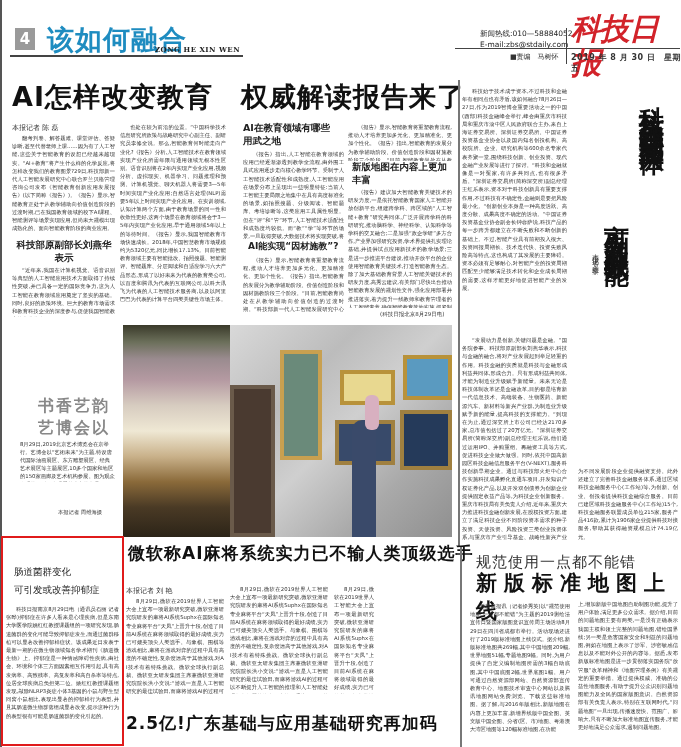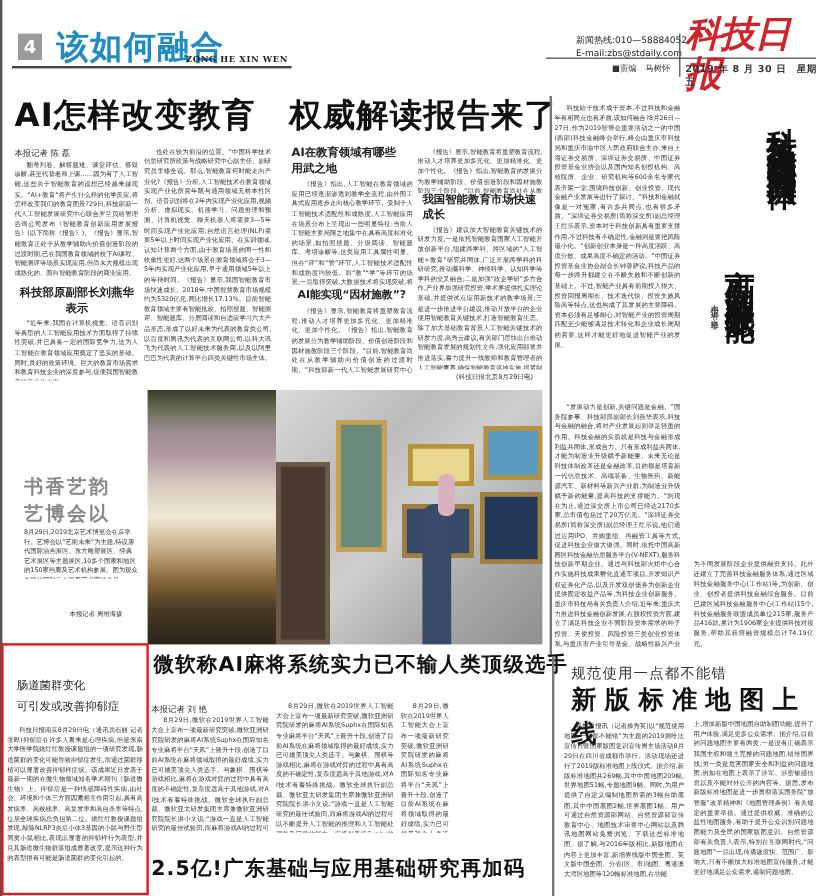--- a/index.html
+++ b/index.html
@@ -22,24 +22,24 @@
 .byline{font-size:7px;color:#333}
 .text{font-size:5.3px;line-height:8.2px;color:#333;text-align:justify;overflow:hidden;word-break:break-all}
 .subhead{font-size:9.5px;font-weight:bold;color:#222;line-height:13px}
 .vtitle{writing-mode:vertical-rl;font-weight:bold;color:#111;font-size:25px;letter-spacing:4px;line-height:30px}
 .vbyline{writing-mode:vertical-rl;font-size:7px;color:#333;letter-spacing:2px}
 .photo{overflow:hidden}
 .photo-painting{background:linear-gradient(180deg,#3a3a2a 0%,#6b6f5a 8%,#9a8b8f 16%,#b59aa2 26%,#d7ccc0 38%,#efe8d4 50%,#c9b18a 62%,#8a6a3a 74%,#4a3a25 86%,#2c2418 100%)}
 .photo-gallery{background:linear-gradient(135deg,#d9d9d9 0%,#bcbcbc 30%,#cfcfcf 50%,#a9a9a9 75%,#8f8f8f 100%)}
 .frame{position:absolute;border:4px solid #b8923a}
 .red-box{left:1px;top:536px;width:123px;height:210px;border:2px solid #e01b1b}
-.feature-title{font-size:16px;font-weight:bold;color:#888;letter-spacing:2px;line-height:22px;text-align:left}
+.feature-title{font-size:16px;font-weight:bold;color:#888;letter-spacing:2px;line-height:22px;text-align:right}
 .caption{font-size:5.3px;line-height:8px;color:#333}
 .h-mid{font-size:17px;font-weight:bold;color:#111;letter-spacing:1px}
-.kicker{font-size:12px;color:#333;font-family:"DejaVu Serif",serif;letter-spacing:1px}
+.kicker{font-size:15px;color:#333;font-family:"DejaVu Serif",serif;letter-spacing:1px}
 .h-map{font-size:21px;font-weight:bold;color:#111;letter-spacing:7px}
 </style>
 </head>
 <body>
 
 <div class="abs left-rule"></div>
 
 <div class="abs sec-num">4</div>
 <div class="abs sec-title">该如何融合</div>
 <div class="abs sec-pinyin">ZONG HE XIN WEN</div>
@@ -63,21 +63,21 @@
 <div class="abs text" style="left:12px;top:266px;width:103px;height:51px;text-indent:10px">“近年来,我国在计算机视觉、语音识别等典型的人工智能应用技术方面取得了持续性突破,并已具备一定的国际竞争力,这为人工智能在教育领域应用奠定了坚实的基础。同时,良好的政策环境、巨大的教育市场需求和教育科技企业的深度参与,促使我国智能教育的产业化水平</div>
 
 <div class="abs text" style="left:120px;top:123px;width:106px;height:193px;text-indent:10px">也处在较为前沿的位置。”中国科学技术信息研究所政策与战略研究中心副主任、副研究员李修全说。那么,智能教育何时能走向产业化?《报告》分析,人工智能技术在教育领域实现产业化所需年限与通用领域无根本性区别。语音识别将在2年内实现产业化应用,视频分析、虚拟现实、机器学习、问题推理和预测、计算机视觉、聊天机器人将需要3—5年时间实现产业化应用;自然语言处理(NLP)需要5年以上时间实现产业化应用。在实训领域,认知计算两个方面,由于教育场景的同一性和收敛性更好,这两个场景在教育领域将会于3—5年内实现产业化应用,早于通用领域5年以上的等待时间。《报告》显示,我国智能教育市场快速成长。2018年,中国智慧教育市场规模约为5320亿元,同比增长17.13%。目前智能教育领域主要有智能批改、拍照搜题、智能测评、智能题库、分层阅读和自适应学习六大产品形态,形成了以好未来为代表的教育类公司,以百度和腾讯为代表的互联网公司,以科大讯飞为代表的人工智能技术服务商,以及以阿里巴巴为代表的计算平台四类关键性市场主体。</div>
 
 <div class="abs subhead" style="left:243px;top:121px;width:92px">AI在教育领域有哪些用武之地</div>
 <div class="abs text" style="left:243px;top:150px;width:101px;height:90px;text-indent:10px">《报告》指出,人工智能在教育领域的应用已经逐渐渗透到教学全流程,由外围工具式应用逐步走向核心教学环节。受制于人工智能技术适配性和成熟度,人工智能应用在场景分布上呈现出一些明显特征:当前人工智能主要局限之地集中在具有高度标准化的场景,如拍照搜题、分级阅读、智能题库、考培诊断等,这类应用工具属性明显。但在“评”和“管”环节,人工智能技术适配性和成熟度均较低。而“教”“学”等环节的场景,一旦取得突破,大数据技术将实现突破,将催生出巨大的商业价值。</div>
 <div class="abs subhead" style="left:248px;top:240px;width:96px;font-size:9px">AI能实现“因材施教”?</div>
 <div class="abs text" style="left:243px;top:256px;width:101px;height:56px;text-indent:10px">《报告》显示,智能教育将重塑教育流程,推动人才培养更加多元化、更加精准化、更加个性化。《报告》指出,智能教育的发展分为教学辅助阶段、价值创造阶段和因材施教阶段三个阶段。“目前,智能教育尚处在从教学辅助向价值创造的过渡时期。”科技部新一代人工智能发展研究中心副主任徐峰研究员说,未来随着知识图谱、认知计算、自然语言处理等技术的不断发展,人工智能将覆盖教学流程的更多环节,有望在自适应学习、自适应互动课堂应用上逐渐成熟,实现“因材施教”。</div>
 
 <div class="abs text" style="left:348px;top:123px;width:104px;height:38px;text-indent:10px">《报告》显示,智能教育将重塑教育流程,推动人才培养更加多元化、更加精准化、更加个性化。《报告》指出,智能教育的发展分为教学辅助阶段、价值创造阶段和因材施教阶段三个阶段。“目前,智能教育尚处在从教学辅助向价值创造的过渡时期。”科技部新一代人工智能发展研究中心副主任徐峰研究员说,未来随着知识图谱、认知计算、自然语言处理等技术的不断发展,人工智能将覆盖教学流程的更多环节,有望在自适应学习、自适应互动课堂应用上逐渐成熟,实现“因材施教”。</div>
-<div class="abs subhead" style="left:352px;top:160px;width:100px">我国智能教育市场快速成长</div>
+<div class="abs subhead" style="left:352px;top:160px;width:100px">新版地图在内容上更加丰富</div>
 <div class="abs text" style="left:348px;top:188px;width:104px;height:120px;text-indent:10px">《报告》建议加大智能教育关键技术的研发力度,一是依托智能教育国家人工智能开放创新平台,组建跨学科、跨区域的“人工智能+教育”研究共同体,广泛开展跨学科的科研研究,推动脑科学、神经科学、认知科学等学科的交叉融合;二是加强“政企学研”多方合作,产业界加强研究投资,学术界提供扎实理论基础,并提供试点应用新技术的教学场景;三是进一步推进平台建设,推动开放平台的企业使用智能教育关键技术,打造智能教育生态。除了加大基础教育背景人工智能关键技术的研发力度,高秀云建议,有关部门尽快出台推动智能教育发展的规划性文件,强化应用部署并推进落实,着力提升一线教师和教育管理者的人工智能素养,确保智能教育落地实施,抓紧制定人工智能在教育行业的应用标准和规范,确保其良性有序发展。</div>
 <div class="abs" style="left:380px;top:311px;font-size:5.5px;color:#333">(科技日报北京8月29日电)</div>
 
 <div class="abs colsep" style="left:458px;top:80px;height:467px"></div>
 
 <div class="abs text" style="left:462px;top:87px;width:105px;height:253px;text-indent:10px">科技始于技术成于资本,不过科技和金融年有相同点也有矛盾,该如何融合?8月26日—27日,作为2019智博会重要活动之一的中国(西部)科技金融峰会举行,峰会由重庆市科技局和重庆市渝中区人民政府联合主办,来自上海证券交易所、深圳证券交易所、中国证券投资基金业协会以及国内知名创投机构、高校院所、企业、研究机构等600余名专家代表齐聚一堂,围绕科技创新、创业投资、现代金融产业发展等进行了探讨。“科技和金融就像是一对冤家,有许多共同点,也有很多矛盾。”深圳证券交易所(简称深交所)副总经理王红乐表示,资本对于科技创新具有重要支撑作用,不过科技有不确定性,金融则是要把风险最小化。“创新创业本身是一种高度活跃、高度分散、成果高度不确定的活动。”中国证券投资基金业协会副会长钟蓉萨说,科技产品的每一步跨升都建立在不断失败和不断创新的基础上。不过,智能产业具有前期投入很大、投资回报周期长、技术迭代快、投资失败风险高等特点,这也构成了其发展的主要障碍。资本必须有足够耐心,对智能产业的投资周期匹配至少能够满足技术转化和企业成长周期的需要,这样才能更好地促进智能产业的发展。</div>
 <div class="abs text" style="left:462px;top:336px;width:105px;height:205px;text-indent:10px">“发展动力是创新,关键问题是金融。”国务院参事、科技部原副部长刘燕华表示,科技与金融的融合,将对产业发展起到举足轻重的作用。科技金融的实质就是科技与金融形成利益共同体,形成合力。只有形成利益共同体,才能为制造业升级赋予新能量。未来无论是科技体制改革还是金融改革,目的都是培育新一代信息技术、高端装备、生物医药、新能源汽车、新材料等新兴产业群,为制造业升级赋予新的能量,提高科技的支撑能力。“到现在为止,通过深交所上市公司已经达2170多家,总市值包括过了20万亿元。”深圳证券交易所(简称深交所)副总经理王红乐说,他们通过运用IPO、并购重组、再融资工具等方式,促进科技企业做大做强。同时,依托中国高新园区科技金融信息服务平台(V-NEXT),服务科技创新早期企业。通过与科技部火炬中心合作实施科技成果孵化直通车项目,开发知识产权证券化产品,以及开发双创债券为创新企业提供固定收益产品等,为科技企业创新服务。重庆市科技局有关负责人介绍,近年来,重庆大力推进科技金融创新发展,在股权投资方面,建立了满足科技企业不同阶段资本需求的种子投资、天使投资、风险投资三类创业投资体系,与重庆市产业引导基金、战略性新兴产业股权投资基金共同</div>
 <div class="abs vtitle" style="left:636px;top:87px;height:330px">科技与金融结成利益共同体</div>
 <div class="abs vtitle" style="left:601px;top:205px;height:235px">方可为制造业升级赋能</div>
 <div class="abs vbyline" style="left:590px;top:248px;height:70px">本报记者 雍黎</div>

